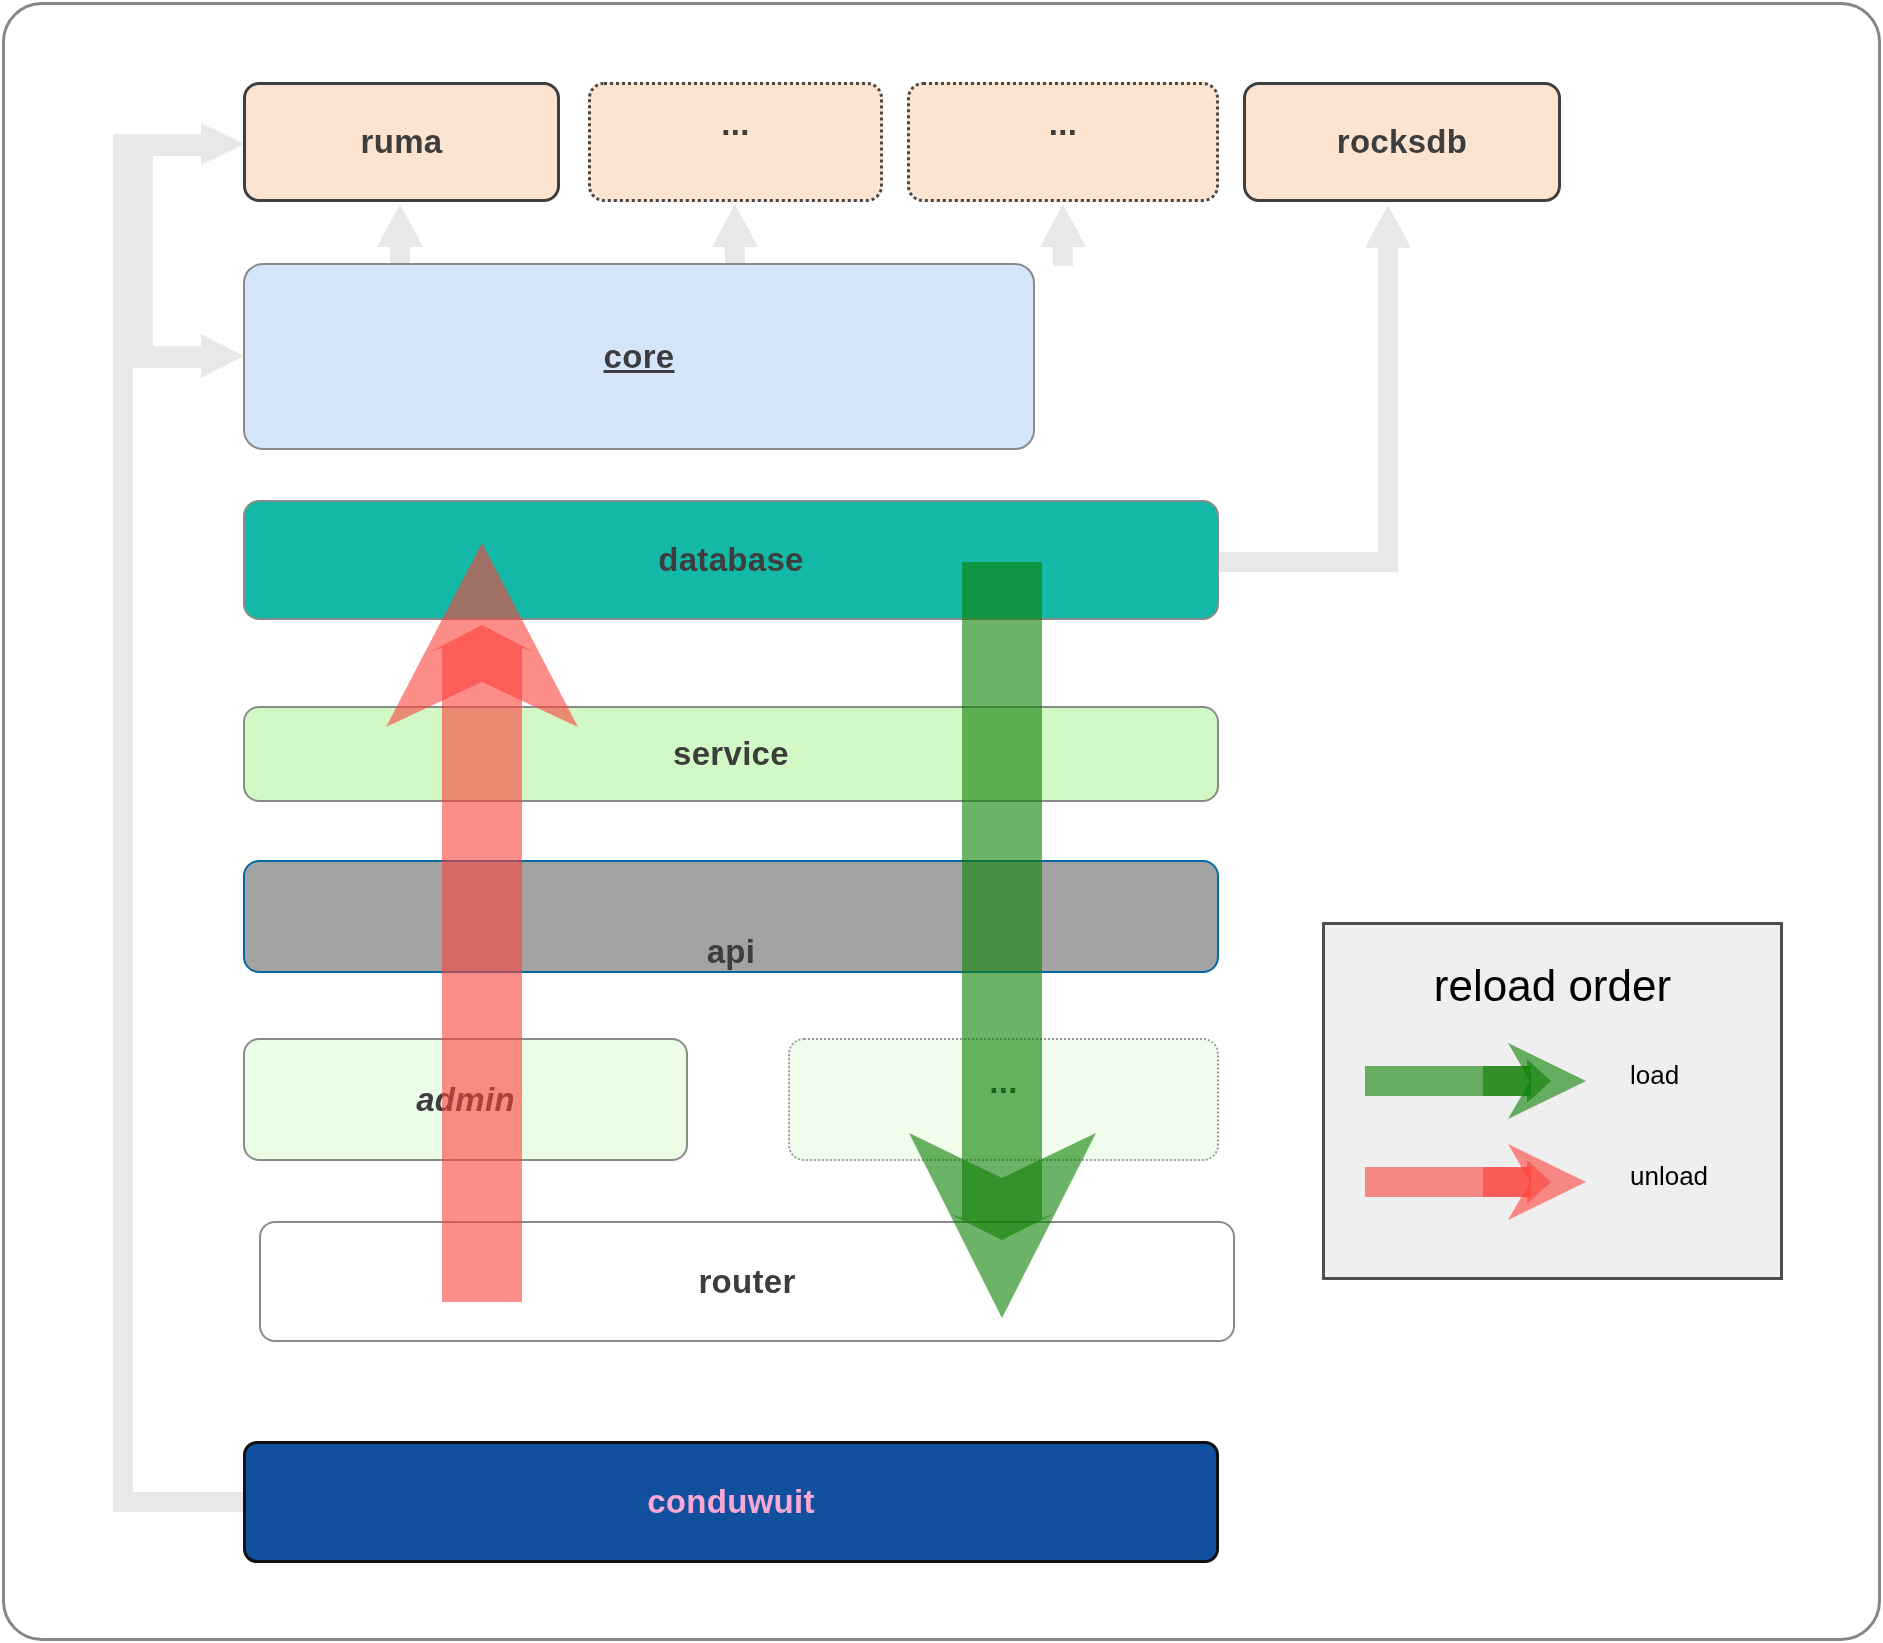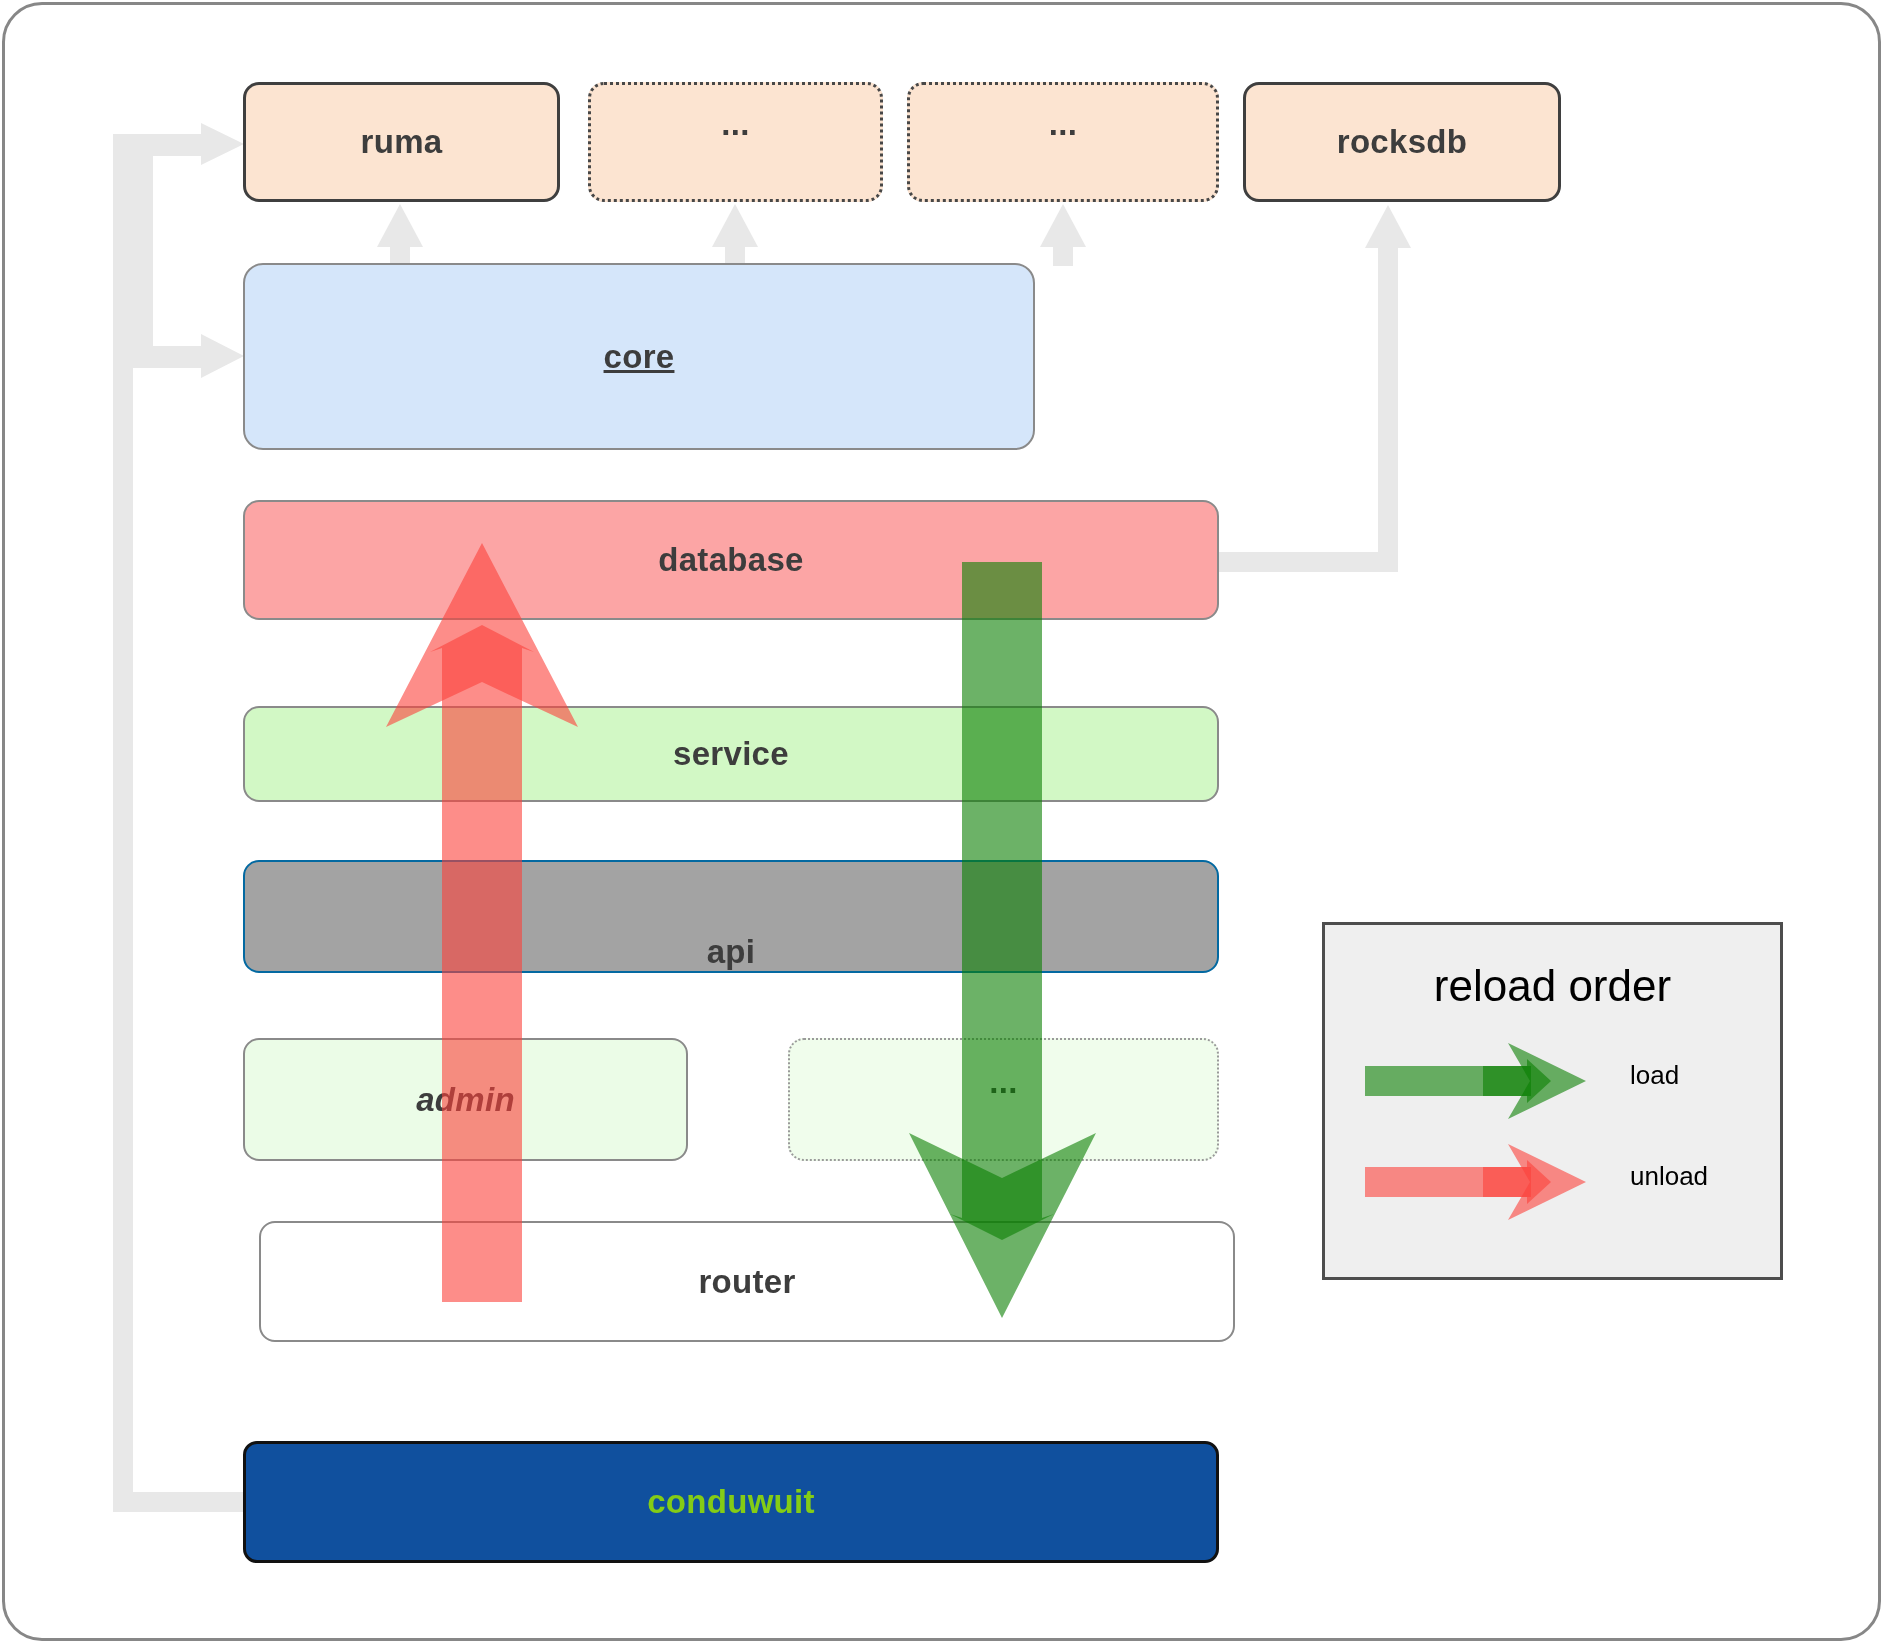--- a/index.html
+++ b/index.html
@@ -38,27 +38,27 @@
     border-radius: 16px;
     font-size: 33px;
     font-weight: 600;
     color: #3d3d3d;
     letter-spacing: 0.3px;
     z-index: 2;
   }
   .peach  { background: #fce4d1; border: 3px solid #3f3f3f; }
   .peach.dotted { border: 3px dotted #474747; }
   .blue   { background: #d5e6fa; border: 2px solid #8a8a8a; border-radius: 20px; }
-  .g1     { background: #fca5a5; border: 2px solid #8a8a8a; }
+  .g1     { background: #14b8a6; border: 2px solid #8a8a8a; }
   .g2     { background: #d2f8c5; border: 2px solid #8a8a8a; }
   .g3     { background: #a3a3a3; border: 2px solid #0369a1; align-items: flex-end; }
   .g4     { background: #ebfce7; border: 2px solid #8a8a8a; font-style: italic; }
   .g5     { background: #f0fdec; border: 2px dotted #9a9a9a; }
   .white  { background: #ffffff; border: 2px solid #8a8a8a; }
-  .navy   { background: #10509e; border: 3px solid #111111; color: #84cc16; border-radius: 14px; }
+  .navy   { background: #10509e; border: 3px solid #111111; color: #f9a8d4; border-radius: 14px; }
 
   
   #box-ruma      { left: 243px;  top: 82px;   width: 317px; height: 120px; }
   #box-dep1      { left: 588px;  top: 82px;   width: 295px; height: 120px; }
   #box-dep2      { left: 907px;  top: 82px;   width: 312px; height: 120px; }
   #box-rocksdb   { left: 1243px; top: 82px;   width: 318px; height: 120px; }
   #box-core      { left: 243px;  top: 263px;  width: 792px; height: 187px; text-decoration: underline; }
   #box-database  { left: 243px;  top: 500px;  width: 976px; height: 120px; }
   #box-service   { left: 243px;  top: 706px;  width: 976px; height: 96px; }
   #box-api       { left: 243px;  top: 860px;  width: 976px; height: 113px; }

